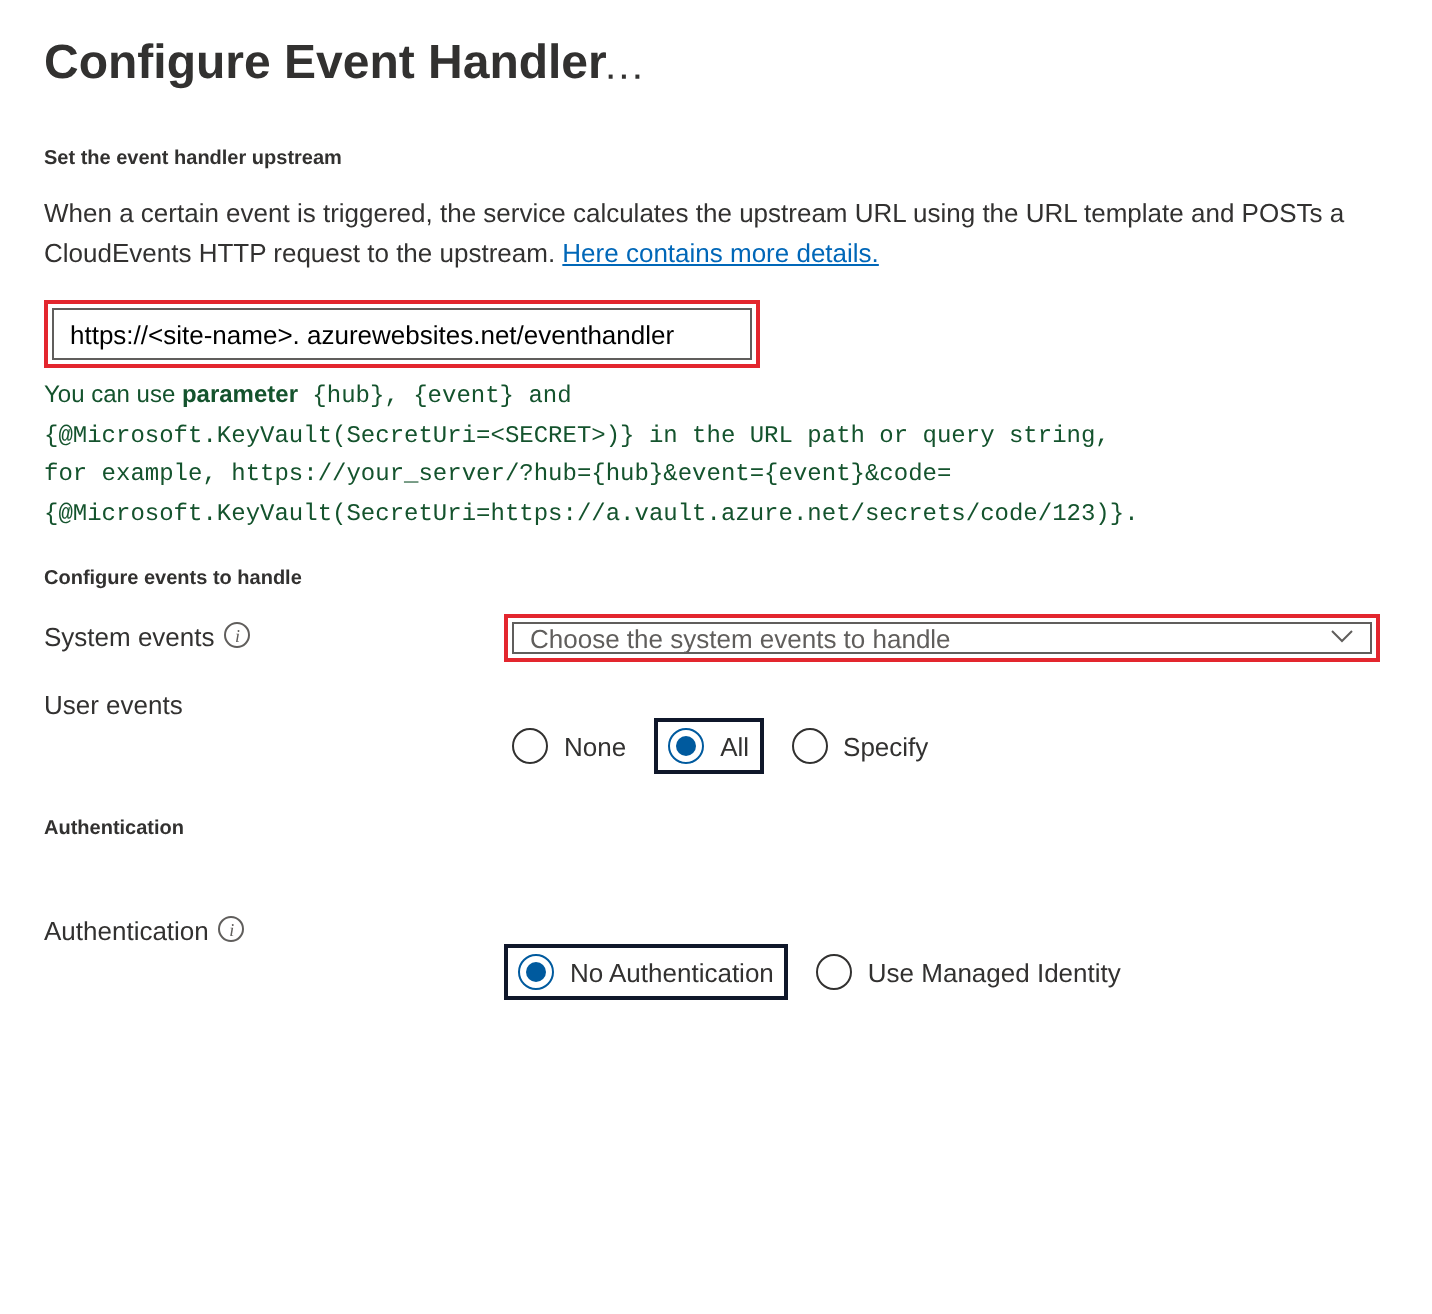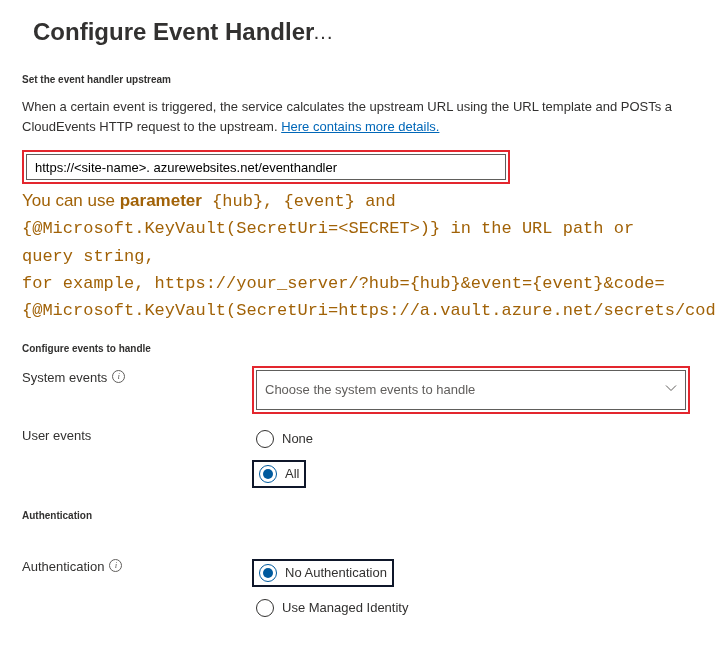--- a/index.html
+++ b/index.html
@@ -8,21 +8,21 @@
     padding: 18px 22px;
     font-family: "Segoe UI", Arial, sans-serif;
     font-size: 13px;
     color: #323130;
     width: 716px;
     background: #fff;
   }
   .page-title {
     font-size: 24px;
     font-weight: 600;
-    margin: 0 0 28px 11px;
+    margin: 0 0 28px 0;
     display: flex;
     align-items: flex-end;
     gap: 0;
   }
   .ellipsis { font-size: 14px; color: #323130; letter-spacing: 2px; }
   .section-heading {
     font-size: 10px;
     font-weight: 600;
     margin: 18px 0 12px 0;
   }
@@ -39,51 +39,51 @@
     flex-shrink: 0;
     padding-top: 4px;
     font-size: 13px;
     display: flex;
     align-items: flex-start;
     gap: 5px;
   }
   .req { color: #a4262c; }
   .field-col { flex: 1; min-width: 0; }
   .text-input {
-    width: 480px;
+    width: 350px;
     height: 26px;
     border: 1px solid #605e5c;
     padding: 3px 8px;
     font-size: 13px;
     font-family: inherit;
     outline: none;
   }
   .hl-box { border: 2px solid #e3262e; padding: 2px; display: inline-block; }
   .help-text {
-    font-size: 17px;
-    color: #a16207;
+    font-size: 12px;
+    color: #14532d;
     line-height: 1.55;
     margin-top: 4px;
     font-family: "Segoe UI", Arial, sans-serif;
   }
   .help-text .mono { font-family: Consolas, "Courier New", monospace; }
   .dropdown {
     width: 430px;
-    height: 40px;
+    height: 16px;
     border: 1px solid #605e5c;
     display: flex;
     align-items: center;
     justify-content: space-between;
     padding: 0 8px;
     font-size: 13px;
     color: #605e5c;
     background: #fff;
   }
   .chevron svg { width: 12px; height: 12px; }
-  .radio-group { display: flex; flex-direction: column; gap: 10px; margin-top: 4px; }
+  .radio-group { display: flex; flex-direction: row; gap: 10px; margin-top: 18px; }
   .radio-item {
     display: inline-flex;
     align-items: center;
     gap: 8px;
     font-size: 13px;
     padding: 2px 4px;
   }
   .radio-wrap { display: flex; align-items: center; }
   .radio {
     width: 18px; height: 18px;
@@ -175,20 +175,26 @@
         </label>
       </span>
       <span class="radio-wrap">
         <span class="hl-inline">
           <label class="radio-item">
             <span class="radio checked"></span>
             <span>All</span>
           </label>
         </span>
       </span>
+      <span class="radio-wrap">
+        <label class="radio-item">
+          <span class="radio"></span>
+          <span>Specify</span>
+        </label>
+      </span>
     </div>
   </div>
 </div>
 
 <div class="section-heading" style="margin-top:22px;">Authentication</div>
 <div class="authentication-spacer"></div>
 
 <div class="row" style="margin-top:14px;">
   <div class="label-col">
     <span>Authentication</span>

